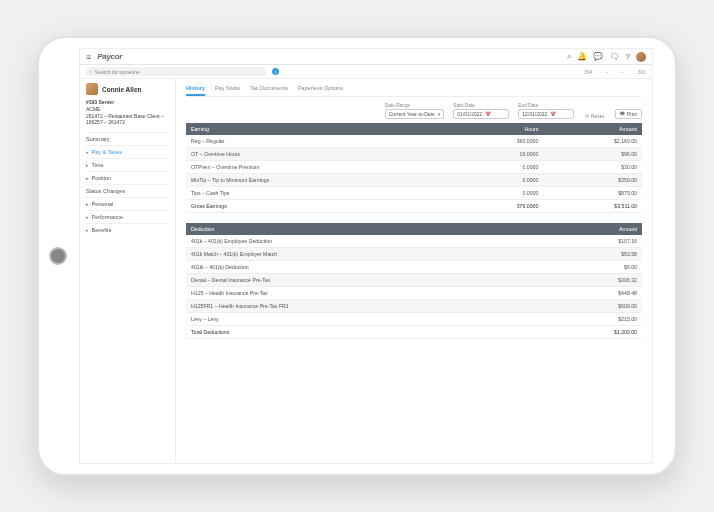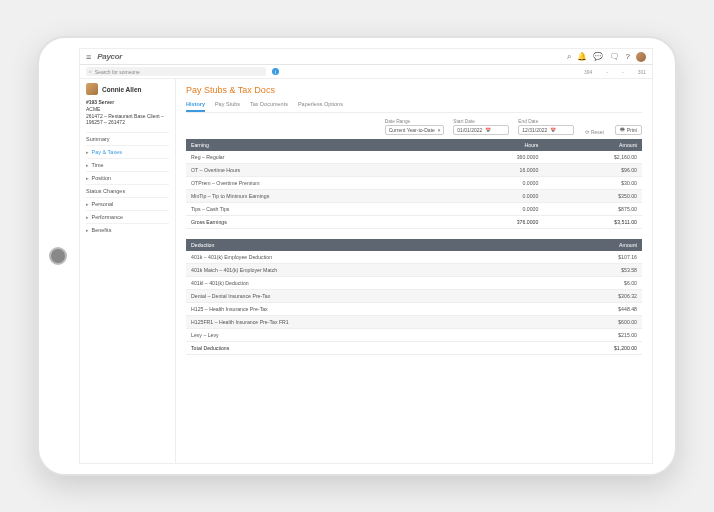--- a/index.html
+++ b/index.html
@@ -115,21 +115,20 @@
               <span class="caret">▸</span>
               <span>Performance</span>
             </div>
             <div class="nav-item">
               <span class="caret">▸</span>
               <span>Benefits</span>
             </div>
           </div>
     </div>
     <div class="main">
-      <div class="page-title">Pay Stubs &amp; Tax Docs</div>
       <div class="tabs" id="tabs">
             <div class="tab active">History</div>
             <div class="tab">Pay Stubs</div>
             <div class="tab">Tax Documents</div>
             <div class="tab">Paperless Options</div>
           </div>
       <div class="filter-row">
         <div class="filter">
           <label>Date Range</label>
           <div class="pill">

